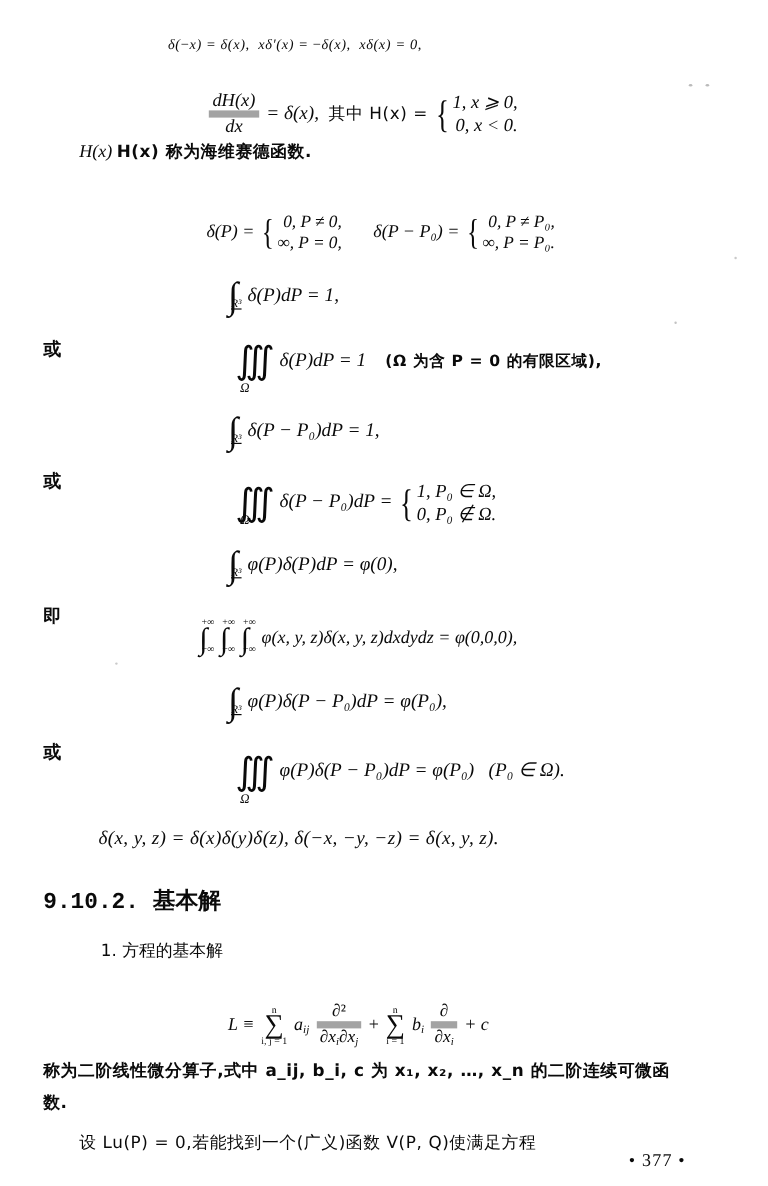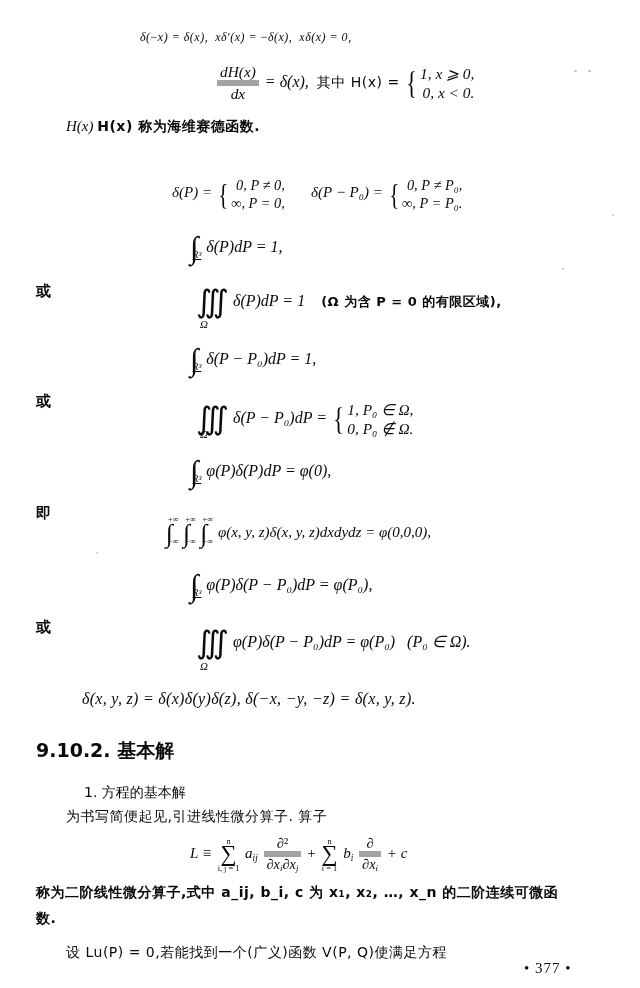--- a/index.html
+++ b/index.html
@@ -145,21 +145,21 @@
 </style>
 </head>
 <body>
 
 <div class="page">
 
   <div class="line math" style="left:140px; top:30px; font-size:12px; letter-spacing:0.5px;">
     δ(<span class="upr">−</span>x) = δ(x), &nbsp;xδ′(x) = <span class="upr">−</span>δ(x), &nbsp;xδ(x) = 0<span class="upr">,</span>
   </div>
 
-  <div class="line" style="left:172px; top:64px; font-size:16px;margin-left:43px;">
+  <div class="line" style="left:172px; top:76px; font-size:16px;">
     <span class="frac math">
       <span class="num">dH(x)</span>
       <span class="den">dx</span>
     </span>
     <span class="math">= δ(x),</span>
     &nbsp;<span class="cjk-reg" style="font-size:14px;">其中 H(x) =</span>
     <span class="cases">
       <span class="brace">{</span>
       <span class="cases-rows math">
         <span style="display:block">1, x ⩾ 0,</span>
@@ -250,25 +250,24 @@
 
   <div class="line" style="left:196px; top:632px; font-size:16px;">
     <span class="int">∭</span>
     <span class="math">φ(P)δ(P − P₀)dP = φ(P₀)</span>
     &nbsp;&nbsp;<span class="math">(P₀ ∈ Ω).</span>
   </div>
   <div class="line math" style="left:200px; top:660px; font-size:11px;">Ω</div>
 
   <div class="line math" style="left:82px; top:690px; font-size:16px; letter-spacing:0.3px;">δ(x, y, z) = δ(x)δ(y)δ(z),  δ(−x, −y, −z) = δ(x, y, z).</div>
 
-  <div class="line heading" style="left:36px; top:738px; font-size:19px;">9.10.2. 基本解</div>
+  <div class="line heading" style="left:36px; top:738px; font-size:19px;font-family:Liberation Mono, monospace;">9.10.2. 基本解</div>
 
   <div class="line heading" style="left:84px; top:784px; font-size:14px; font-weight:normal;">1. 方程的基本解</div>
 
-  <div class="line cjk-reg" style="left:66px; top:808px; font-size:14px;">为书写简便起见,引进线性微分算子. 算子</div>
 
   <div class="line" style="left:190px; top:836px; font-size:15px;">
     <span class="math">L ≡</span>
     <span class="sum">
       <span class="lim top">n</span>
       <span class="sg">∑</span>
       <span class="lim">i, j = 1</span>
     </span>
     <span class="math"><span>a</span><sub>ij</sub></span>
     <span class="frac math">

